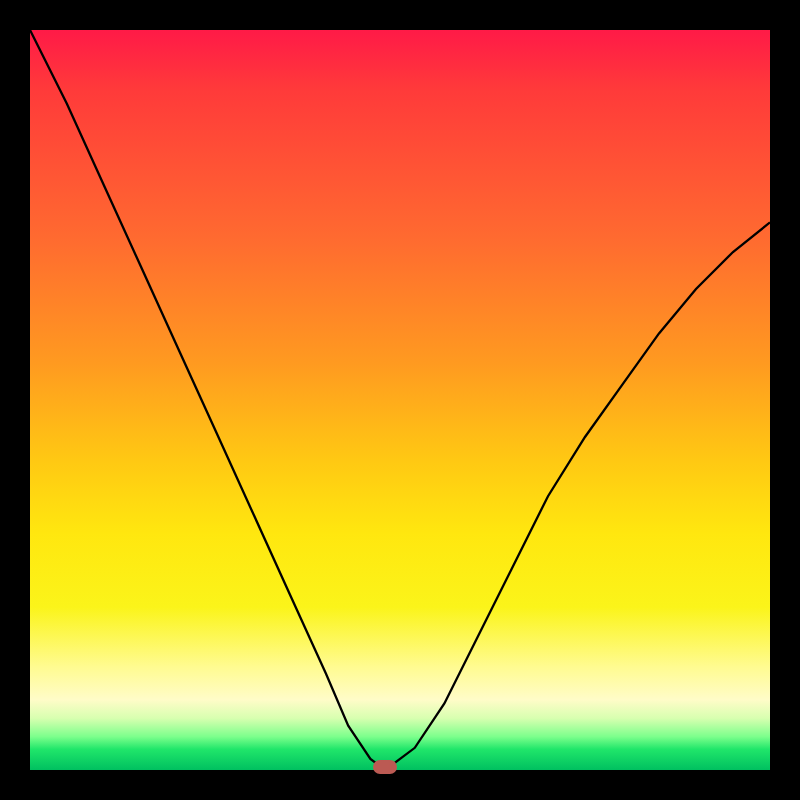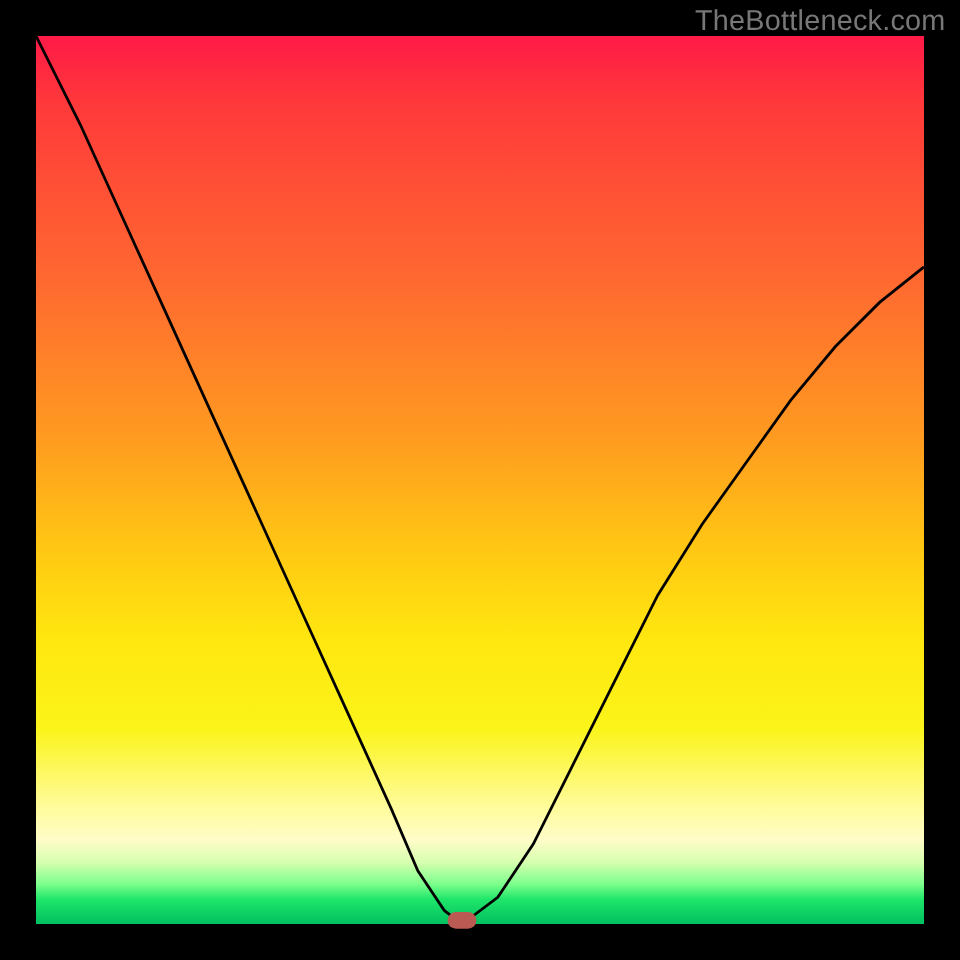--- a/index.html
+++ b/index.html
@@ -61,20 +61,19 @@
     width: 24px;
     height: 14px;
     background: #bb5a53;
     border-radius: 7px;
   }
 </style>
 </head>
 <body>
 
 <div class="frame">
-  <div class="watermark">TheBottleneck.com</div>
   <div class="plot">
     <svg class="curve" viewBox="0 0 740 740" preserveAspectRatio="none">
       <path id="curve-path" fill="none" stroke="#000" stroke-width="2.3" d="M0.0 0.0 L37.0 74.0 L74.0 155.4 L111.0 236.8 L148.0 318.2 L185.0 399.6 L222.0 481.0 L259.0 562.4 L296.0 643.8 L318.2 695.6 L340.4 728.9 L355.2 740.0 L384.8 717.8 L414.4 673.4 L444.0 614.2 L481.0 540.2 L518.0 466.2 L555.0 407.0 L592.0 355.2 L629.0 303.4 L666.0 259.0 L703.0 222.0 L740.0 192.4"></path>
     </svg>
     <div class="marker" id="marker" style="left: 343.2px; top: 730px;"></div>
   </div>
 </div>
 
 </body></html>

